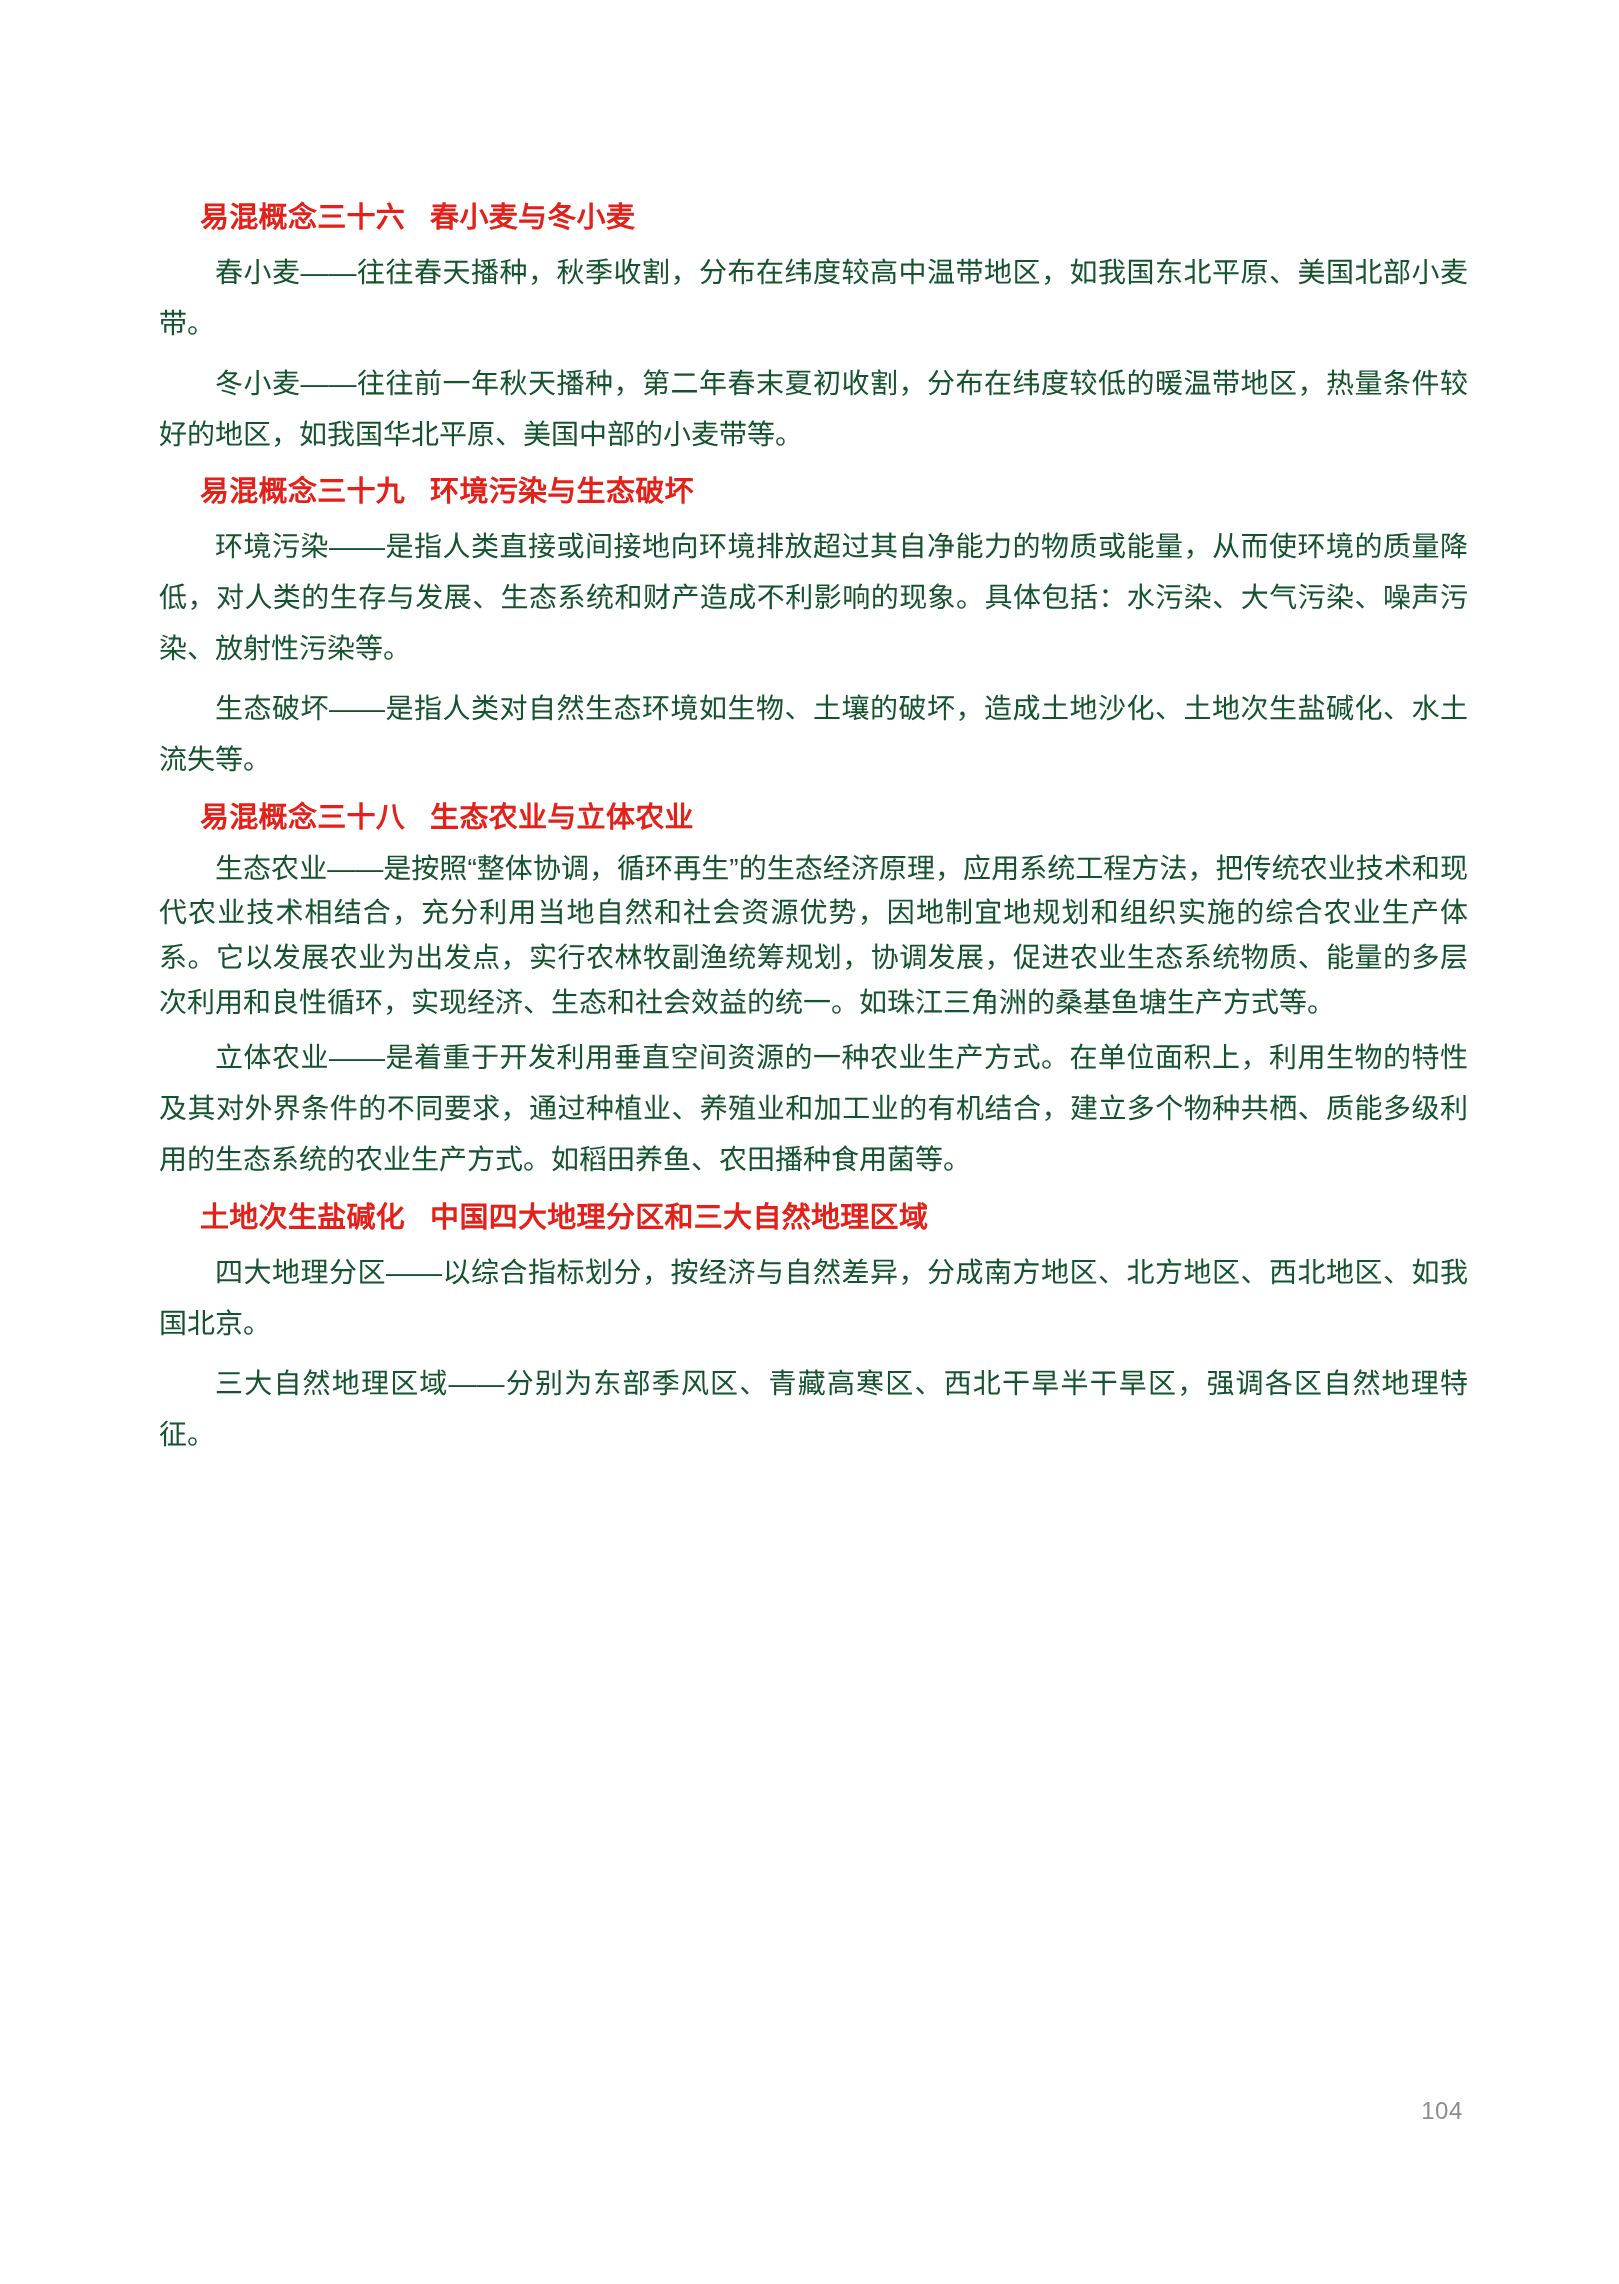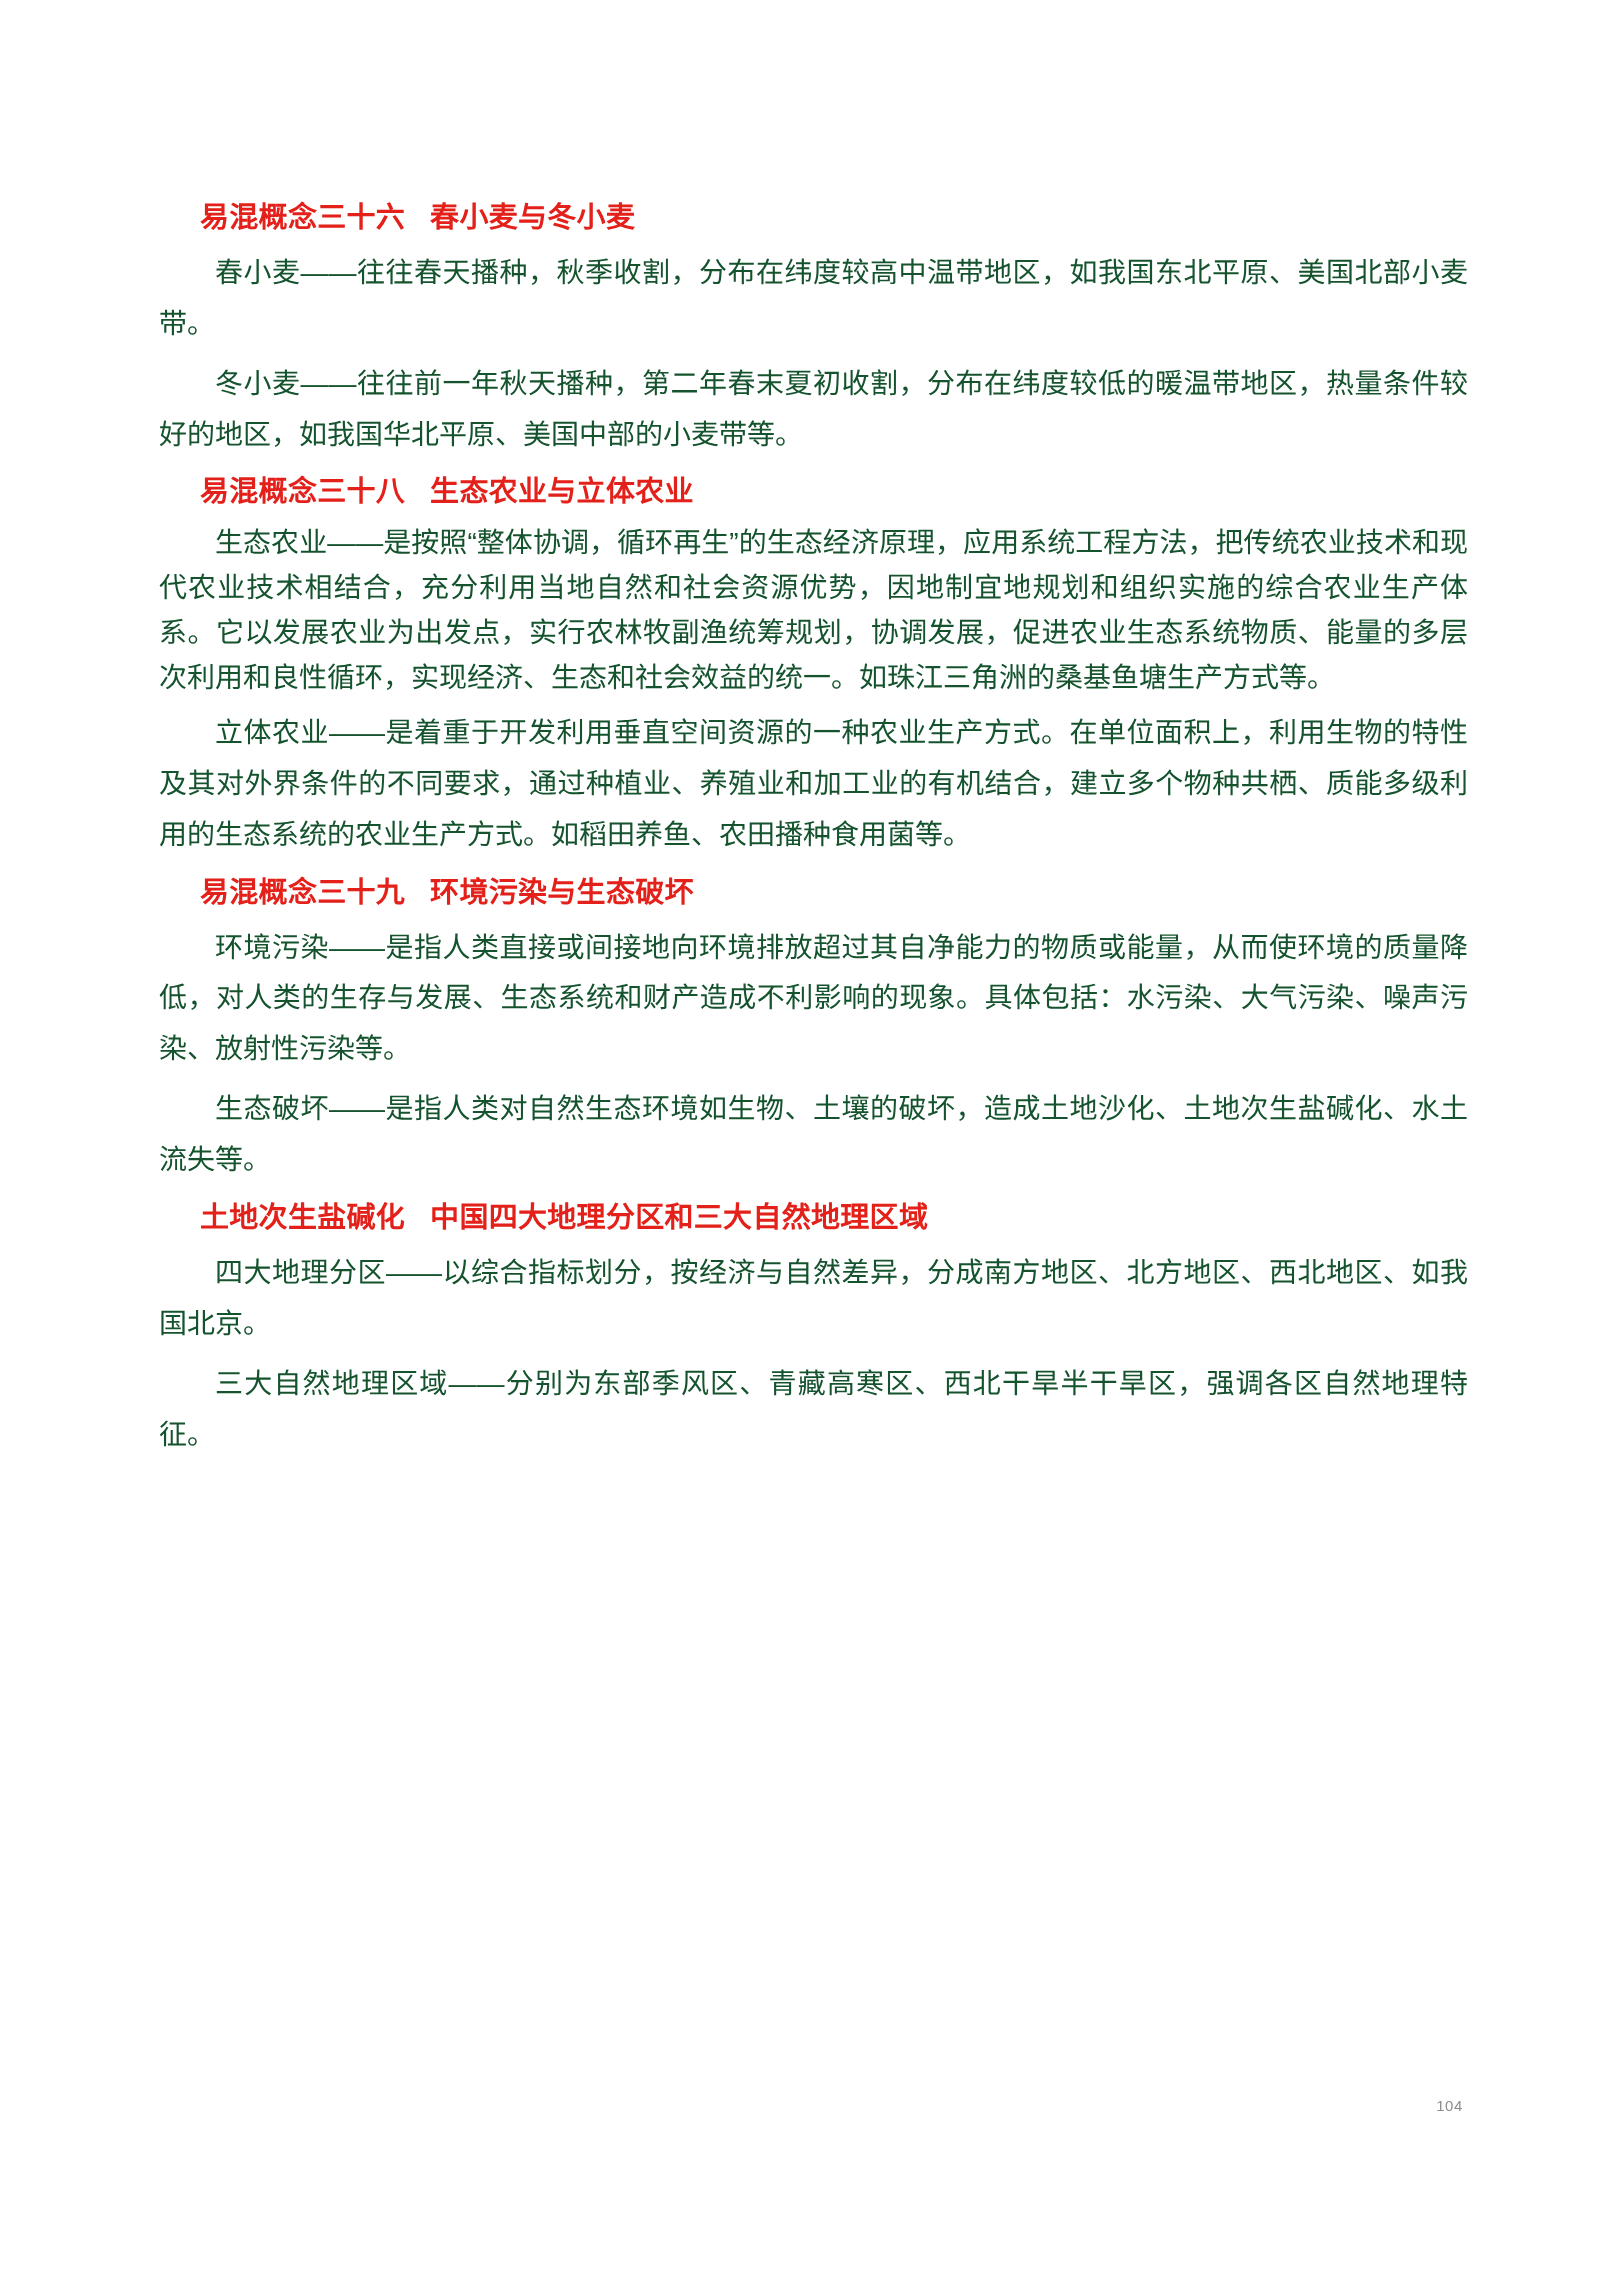--- a/index.html
+++ b/index.html
@@ -59,50 +59,50 @@
     line-height: 1.60;
     padding: 3.8px 0 2.5px 0;
   }
   p.body-text.indent-wide {
     text-indent: 71px;
   }
   .page-number {
     position: absolute;
     right: 143px;
     top: 2097px;
-    font-size: 15px;
+    font-size: 24px;
     color: #8d8d8d;
     letter-spacing: 0.6px;
     font-family: "Liberation Sans", "DejaVu Sans", sans-serif;
   }
 </style>
 </head>
 <body>
 
 <div class="page">
 
   <div class="content">
 
     <section class="concept-section">
       <h2 class="concept-heading"><span>易混概念三十六</span><span class="gap"></span><span>春小麦与冬小麦</span></h2>
       <p class="body-text">春小麦——往往春天播种，秋季收割，分布在纬度较高中温带地区，如我国东北平原、美国北部小麦带。</p>
       <p class="body-text">冬小麦——往往前一年秋天播种，第二年春末夏初收割，分布在纬度较低的暖温带地区，热量条件较好的地区，如我国华北平原、美国中部的小麦带等。</p>
     </section>
 
 
     <section class="concept-section">
+      <h2 class="concept-heading"><span>易混概念三十九</span><span class="gap"></span><span>环境污染与生态破坏</span></h2>
+      <p class="body-text">环境污染——是指人类直接或间接地向环境排放超过其自净能力的物质或能量，从而使环境的质量降低，对人类的生存与发展、生态系统和财产造成不利影响的现象。具体包括：水污染、大气污染、噪声污染、放射性污染等。</p>
+      <p class="body-text">生态破坏——是指人类对自然生态环境如生物、土壤的破坏，造成土地沙化、土地次生盐碱化、水土流失等。</p>
+    </section>
+
+    <section class="concept-section">
       <h2 class="concept-heading"><span>易混概念三十八</span><span class="gap"></span><span>生态农业与立体农业</span></h2>
       <p class="body-text tight">生态农业——是按照“整体协调，循环再生”的生态经济原理，应用系统工程方法，把传统农业技术和现代农业技术相结合，充分利用当地自然和社会资源优势，因地制宜地规划和组织实施的综合农业生产体系。它以发展农业为出发点，实行农林牧副渔统筹规划，协调发展，促进农业生态系统物质、能量的多层次利用和良性循环，实现经济、生态和社会效益的统一。如珠江三角洲的桑基鱼塘生产方式等。</p>
       <p class="body-text">立体农业——是着重于开发利用垂直空间资源的一种农业生产方式。在单位面积上，利用生物的特性及其对外界条件的不同要求，通过种植业、养殖业和加工业的有机结合，建立多个物种共栖、质能多级利用的生态系统的农业生产方式。如稻田养鱼、农田播种食用菌等。</p>
-    </section>
-
-    <section class="concept-section">
-      <h2 class="concept-heading"><span>易混概念三十九</span><span class="gap"></span><span>环境污染与生态破坏</span></h2>
-      <p class="body-text">环境污染——是指人类直接或间接地向环境排放超过其自净能力的物质或能量，从而使环境的质量降低，对人类的生存与发展、生态系统和财产造成不利影响的现象。具体包括：水污染、大气污染、噪声污染、放射性污染等。</p>
-      <p class="body-text">生态破坏——是指人类对自然生态环境如生物、土壤的破坏，造成土地沙化、土地次生盐碱化、水土流失等。</p>
     </section>
 
     <section class="concept-section">
       <h2 class="concept-heading"><span>土地次生盐碱化</span><span class="gap"></span><span>中国四大地理分区和三大自然地理区域</span></h2>
       <p class="body-text">四大地理分区——以综合指标划分，按经济与自然差异，分成南方地区、北方地区、西北地区、如我国北京。</p>
       <p class="body-text">三大自然地理区域——分别为东部季风区、青藏高寒区、西北干旱半干旱区，强调各区自然地理特征。</p>
     </section>
 
   </div>
 

